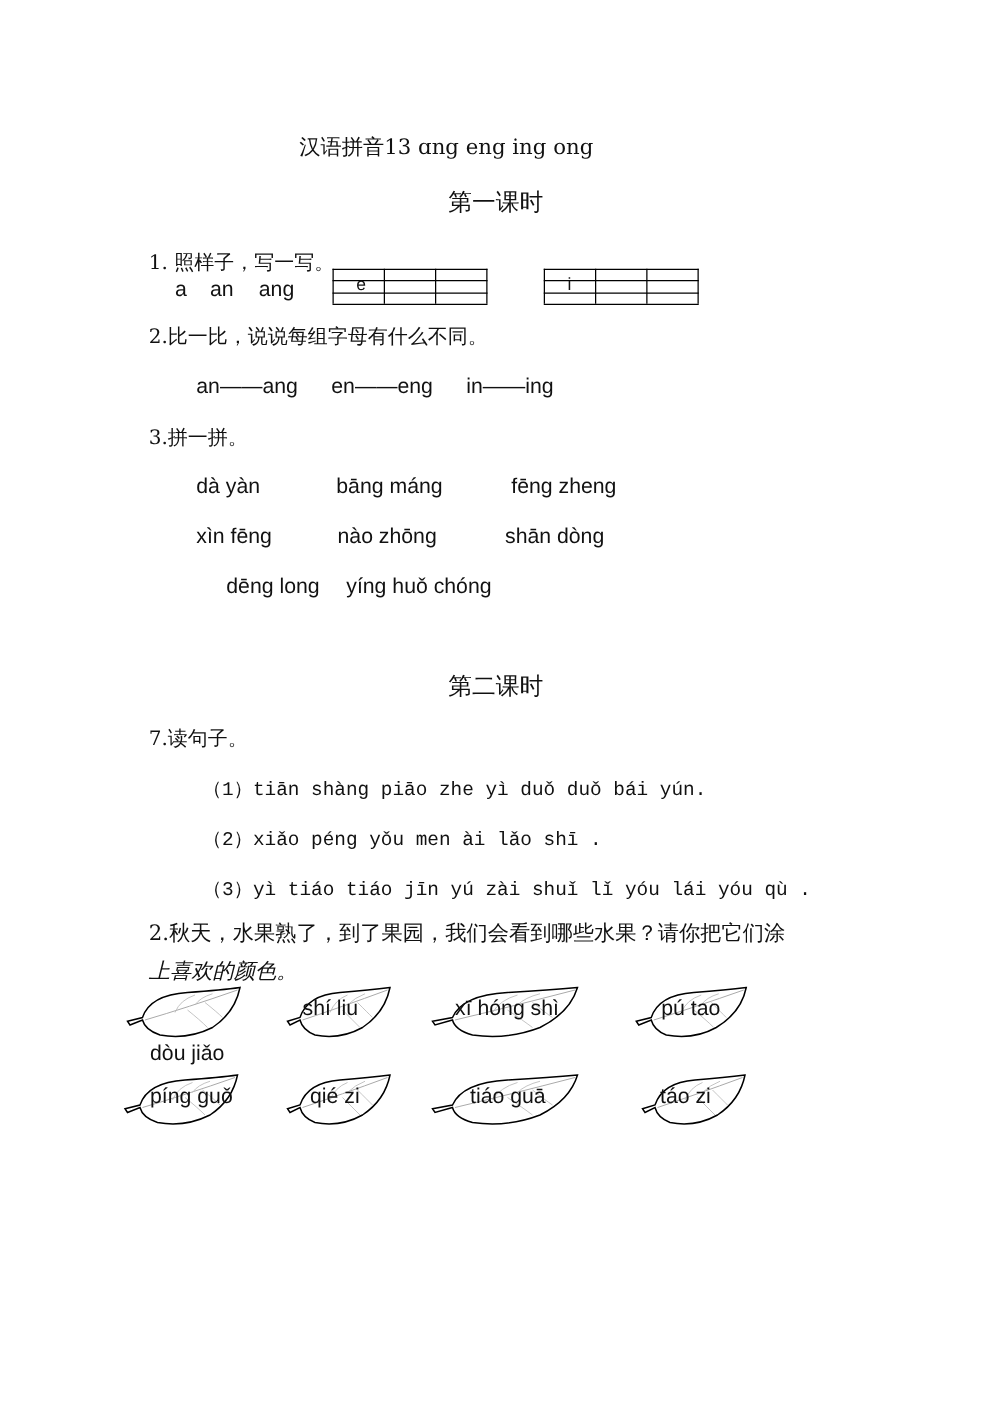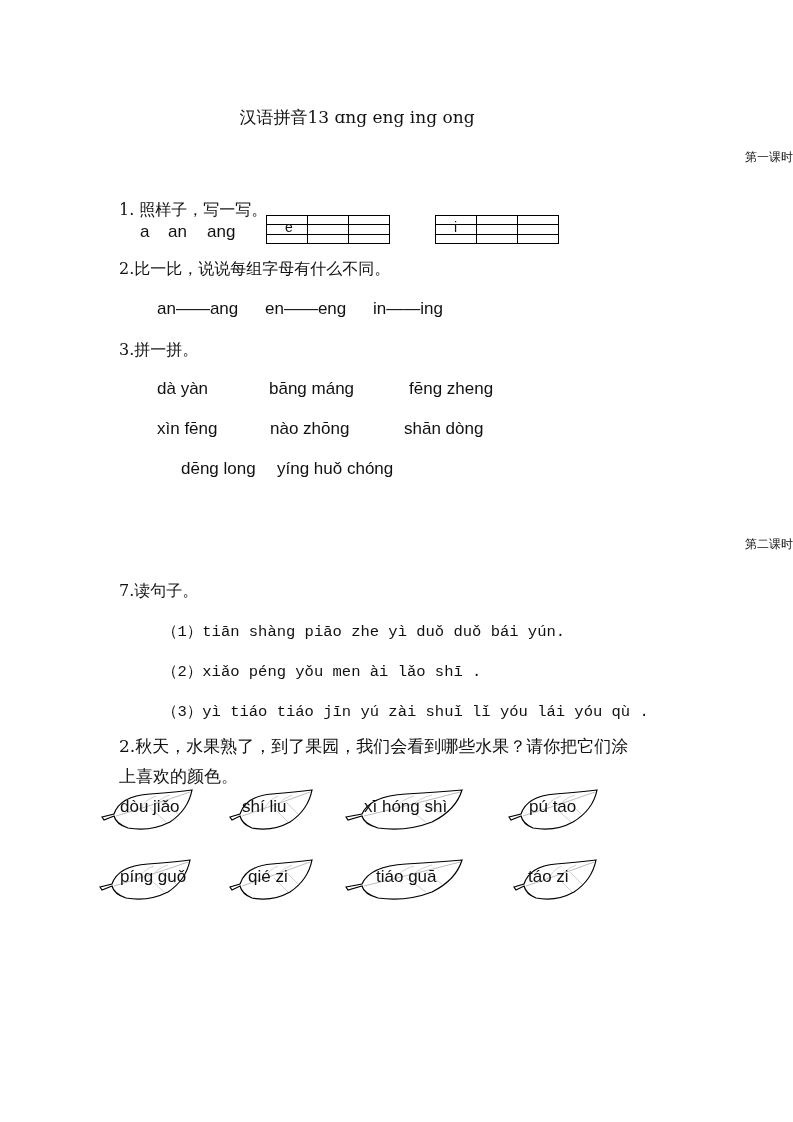--- a/index.html
+++ b/index.html
@@ -2,21 +2,21 @@
 <html><head>
 <meta charset="utf-8">
 <style>
   html, body { margin:0; padding:0; background:#ffffff; }
   body { width:793px; height:1122px; position:relative; overflow:hidden; color:#111; }
   .serif { font-family: "DejaVu Serif", "Liberation Serif", serif; }
   .sans { font-family: "Liberation Sans", "DejaVu Sans", sans-serif; }
   .mono { font-family: "Liberation Mono", "DejaVu Sans Mono", monospace; }
   .abs { position:absolute; white-space:nowrap; }
   .title { top:106px; left:0; width:714px; text-align:center; font-size:17px; }
-  .lesson { left:0; width:793px; text-align:right; font-size:12px; }
+  .lesson { left:0; width:793px; text-align:center; font-size:19px; }
   .q { font-size:16px; left:119px; }
   .py { font-size:17px; }
   .sent { font-size:15.5px; left:162px; }
   
   .grid { position:absolute; width:124px; height:28px; }
   .grid .hline { position:absolute; left:0; width:100%; height:1px; background:#000; }
   .grid .vline { position:absolute; top:0; height:100%; width:1px; background:#000; }
   .grid .letter { position:absolute; font-size:14px; font-family:"Liberation Sans", sans-serif; }
   
   .leaf { position:absolute; width:110px; height:50px; }
@@ -83,29 +83,29 @@
 
   <div class="abs lesson serif" style="top:536px;">第二课时</div>
 
   <div class="abs q serif" style="top:581px;">7.读句子。</div>
 
   <div class="abs sent mono" style="top:621px;">（1）tiān shàng piāo zhe yì duǒ duǒ bái yún.</div>
   <div class="abs sent mono" style="top:661px;">（2）xiǎo péng yǒu men ài lǎo shī .</div>
   <div class="abs sent mono" style="top:701px;">（3）yì tiáo tiáo jīn yú zài shuǐ lǐ yóu lái yóu qù .</div>
 
   <div class="abs q serif" style="top:735px; font-size:17px;">2.秋天，水果熟了，到了果园，我们会看到哪些水果？请你把它们涂</div>
-  <div class="abs q serif" style="top:765px; font-size:17px;">上喜欢的颜色。</div>
+  <div class="abs q serif" style="top:765px; font-size:17px;font-style:italic;">上喜欢的颜色。</div>
 
   <div class="leaf" style="left:100px; top:786px; width:100px;">
     <svg width="100" height="50" viewBox="0 0 100 50">
       <path d="M2 31 L14 28 Q20 10 50 8 Q78 6 92 4 Q88 24 70 36 Q50 46 28 42 Q16 38 14 30 L4 34 Z" fill="#fff" stroke="#000" stroke-width="1.2"></path>
       <path d="M16 30 Q50 20 90 6" fill="none" stroke="#aaa" stroke-width="0.8"></path>
       <path d="M40 24 Q44 14 56 10 M56 18 Q60 12 70 9 M50 22 Q60 30 66 36 M64 16 Q74 24 78 28" fill="none" stroke="#bbb" stroke-width="0.7"></path>
     </svg>
-    <span class="lbl" style="left:20px;">dòu jiǎo</span>
+    <span class="lbl" style="left:20px;margin-top:36px;">dòu jiǎo</span>
   </div>
 
   <div class="leaf" style="left:228px; top:786px; width:88px;">
     <svg width="88" height="50" viewBox="0 0 88 50">
       <path d="M2 31 L12 28 Q18 10 44 8 Q68 6 84 4 Q80 24 62 36 Q44 46 24 42 Q14 38 12 30 L4 34 Z" fill="#fff" stroke="#000" stroke-width="1.2"></path>
       <path d="M14 30 Q44 20 82 6" fill="none" stroke="#aaa" stroke-width="0.8"></path>
       <path d="M36 24 Q40 14 50 10 M50 18 Q56 12 64 9 M46 22 Q54 30 60 36 M58 16 Q66 24 70 28" fill="none" stroke="#bbb" stroke-width="0.7"></path>
     </svg>
     <span class="lbl" style="left:14px;">shí liu</span>
   </div>

